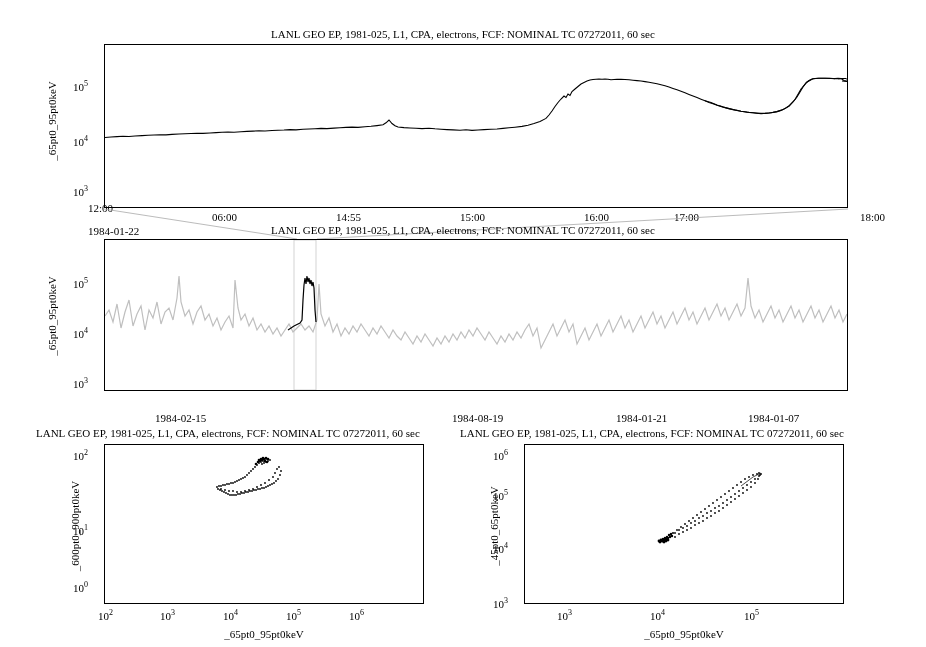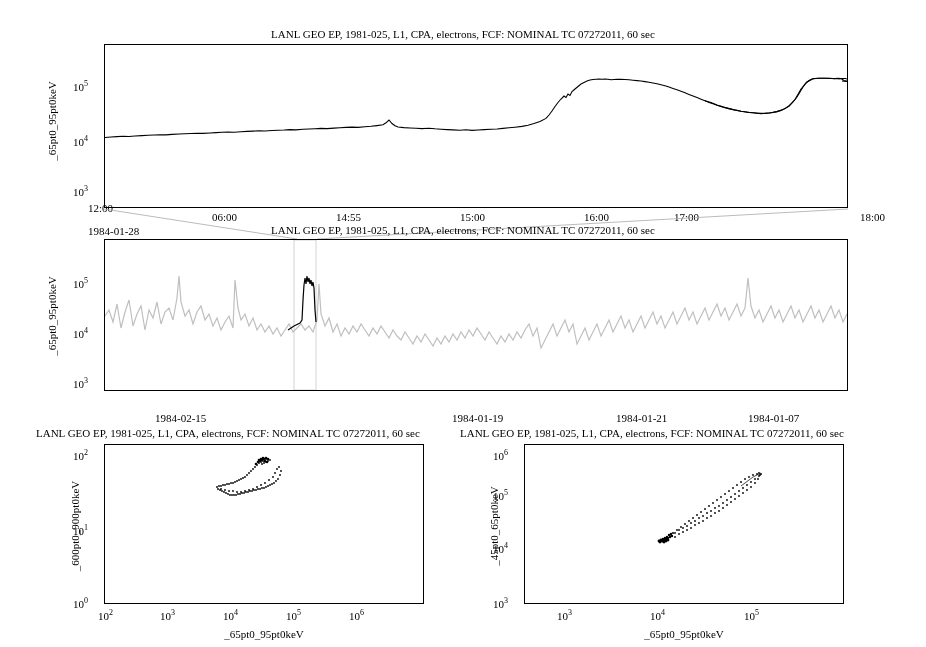--- a/index.html
+++ b/index.html
@@ -49,21 +49,21 @@
     <span>10</span><span class="tick-sup">5</span>
   </div>
 
   <div class="tick-label" style="left:88px;top:202px;">12:00</div>
   <div class="tick-label" style="left:212px;top:211px;">06:00</div>
   <div class="tick-label" style="left:336px;top:211px;">14:55</div>
   <div class="tick-label" style="left:460px;top:211px;">15:00</div>
   <div class="tick-label" style="left:584px;top:211px;">16:00</div>
   <div class="tick-label" style="left:674px;top:211px;text-align:center;">17:00</div>
   <div class="tick-label" style="left:860px;top:211px;">18:00</div>
-  <div class="tick-label" style="left:88px;top:225px;">1984-01-28</div>
+  <div class="tick-label" style="left:88px;top:225px;">1984-01-22</div>
 
   <svg class="connector" style="left:0;top:200px;width:926px;height:50px;">
     <line x1="104" y1="9" x2="297" y2="39" stroke="#aaaaaa" stroke-width="0.8"></line>
     <line x1="848" y1="9" x2="317" y2="39" stroke="#aaaaaa" stroke-width="0.8"></line>
   </svg>
 
   <div class="title" style="left:0;top:224px;width:926px;">LANL GEO EP, 1981-025, L1, CPA, electrons, FCF: NOMINAL TC 07272011, 60 sec</div>
 
   <div class="axis-label-y" style="left:-28px;top:310px;width:160px;text-align:center;transform:rotate(-90deg);">_65pt0_95pt0keV</div>
 
@@ -84,21 +84,21 @@
   </div>
   <div class="tick-label" style="left:73px;top:326px;">
     <span>10</span><span class="tick-sup">4</span>
   </div>
   <div class="tick-label" style="left:73px;top:276px;">
     <span>10</span><span class="tick-sup">5</span>
   </div>
 
   <div class="tick-label" style="left:155px;top:412px;">1984-02-15</div>
   <div class="tick-label" style="left:292px;top:412px;margin-top:40px;">1984-01-17</div>
-  <div class="tick-label" style="left:452px;top:412px;">1984-01-19</div>
+  <div class="tick-label" style="left:452px;top:412px;">1984-08-19</div>
   <div class="tick-label" style="left:616px;top:412px;">1984-01-21</div>
   <div class="tick-label" style="left:748px;top:412px;">1984-01-07</div>
 
   <div class="title" style="left:0;top:427px;width:560px;text-align:left;padding-left:36px;">LANL GEO EP, 1981-025, L1, CPA, electrons, FCF: NOMINAL TC 07272011, 60 sec</div>
 
   <div class="axis-label-y" style="left:-15px;top:520px;width:180px;text-align:center;transform:rotate(-90deg);">_600pt0_900pt0keV</div>
 
   <div class="panel" style="left:104px;top:444px;width:320px;height:160px;">
     <svg width="318" height="158" viewBox="0 0 318 158" preserveAspectRatio="none">
       <g fill="#000000">
@@ -192,21 +192,21 @@
         <circle cx="163" cy="14" r="1.3"></circle>
           <circle cx="158" cy="13" r="1.3"></circle>
           <circle cx="156" cy="14" r="1.3"></circle>
         <circle cx="154" cy="15" r="1.3"></circle>
           <circle cx="160" cy="16" r="1.3"></circle>
           <circle cx="162" cy="17" r="1.3"></circle>
       </g>
     </svg>
   </div>
 
-  <div class="tick-label" style="left:73px;top:596px;">
+  <div class="tick-label" style="left:73px;top:580px;">
     <span>10</span><span class="tick-sup">0</span>
   </div>
   <div class="tick-label" style="left:73px;top:523px;">
     <span>10</span><span class="tick-sup">1</span>
   </div>
   <div class="tick-label" style="left:73px;top:448px;">
     <span>10</span><span class="tick-sup">2</span>
   </div>
 
   <div class="tick-label" style="left:98px;top:608px;">

